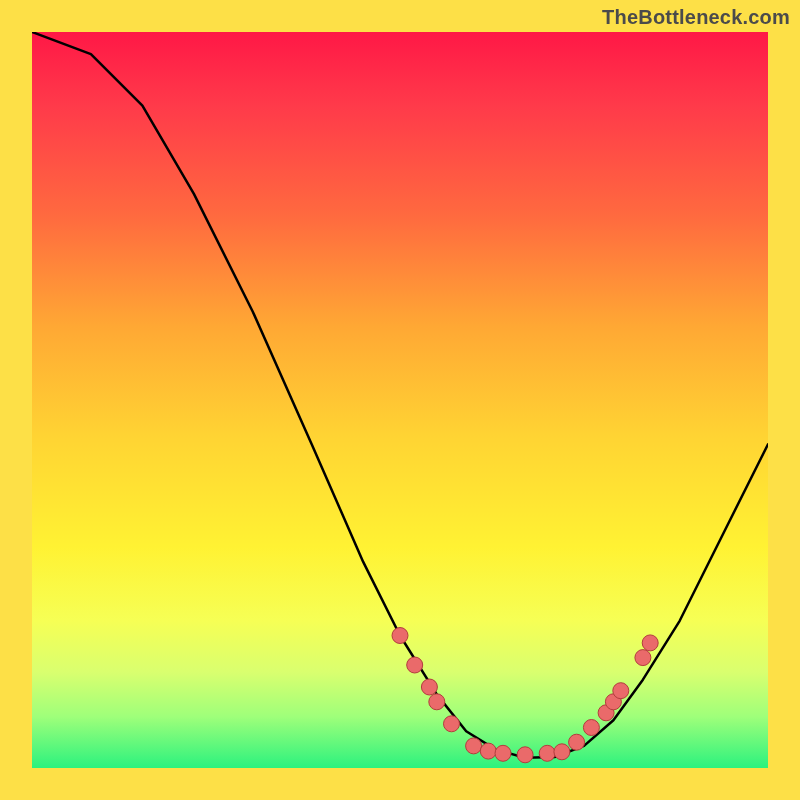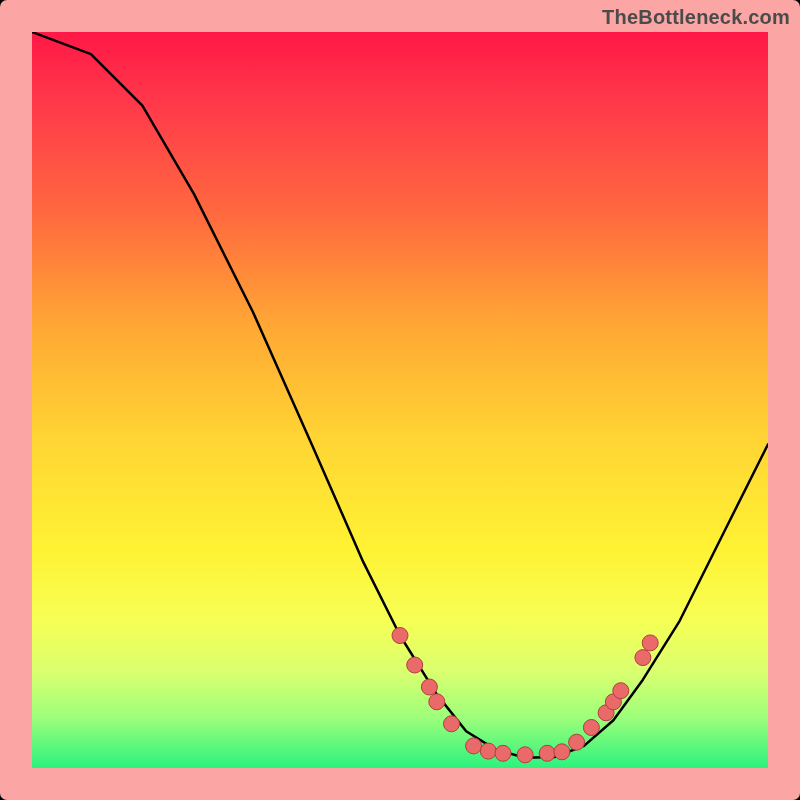--- a/index.html
+++ b/index.html
@@ -10,22 +10,21 @@
     background: #000;
     overflow: hidden;
     font-family: Arial, Helvetica, sans-serif;
   }
   .frame {
     position: absolute;
     top: 0;
     left: 0;
     width: 800px;
     height: 800px;
-    background: #fca5a5;
-    border-radius: 7px;
+    background: #fde047;
   }
   .plot-area {
     position: absolute;
     top: 32px;
     left: 32px;
     width: 736px;
     height: 736px;
     background: linear-gradient(to bottom,
       #ff1846 0%,
       #ff3a4a 10%,

